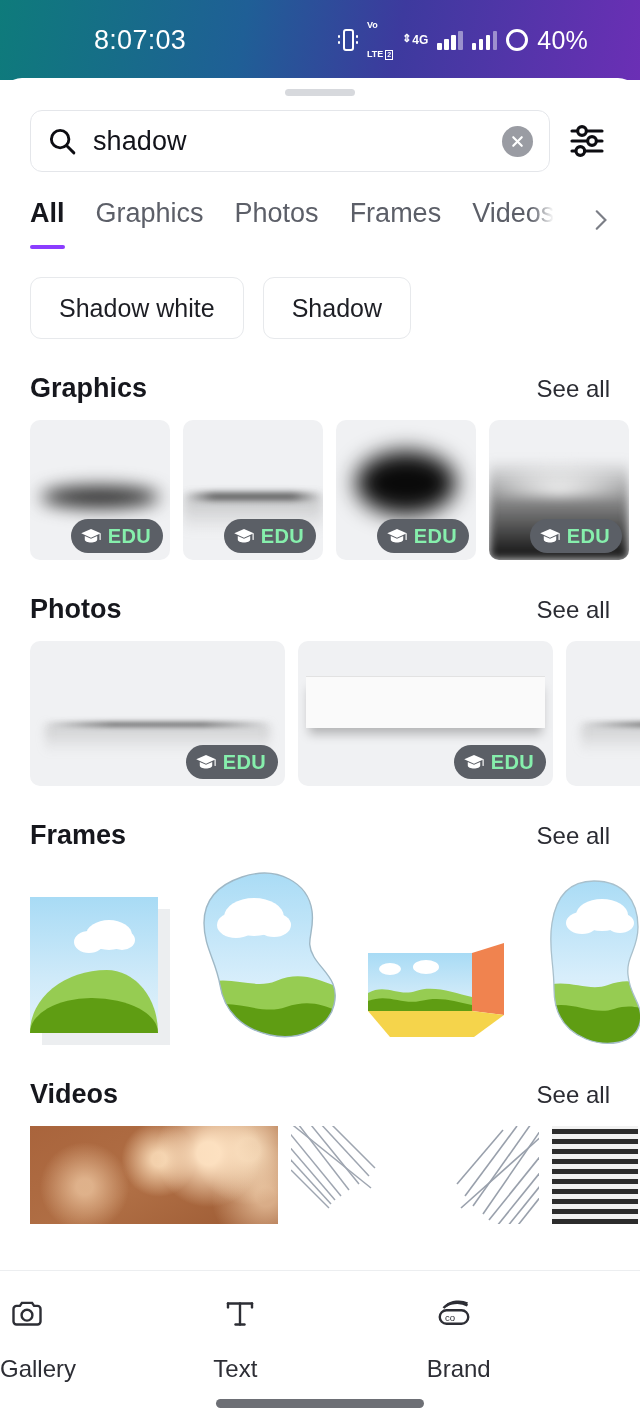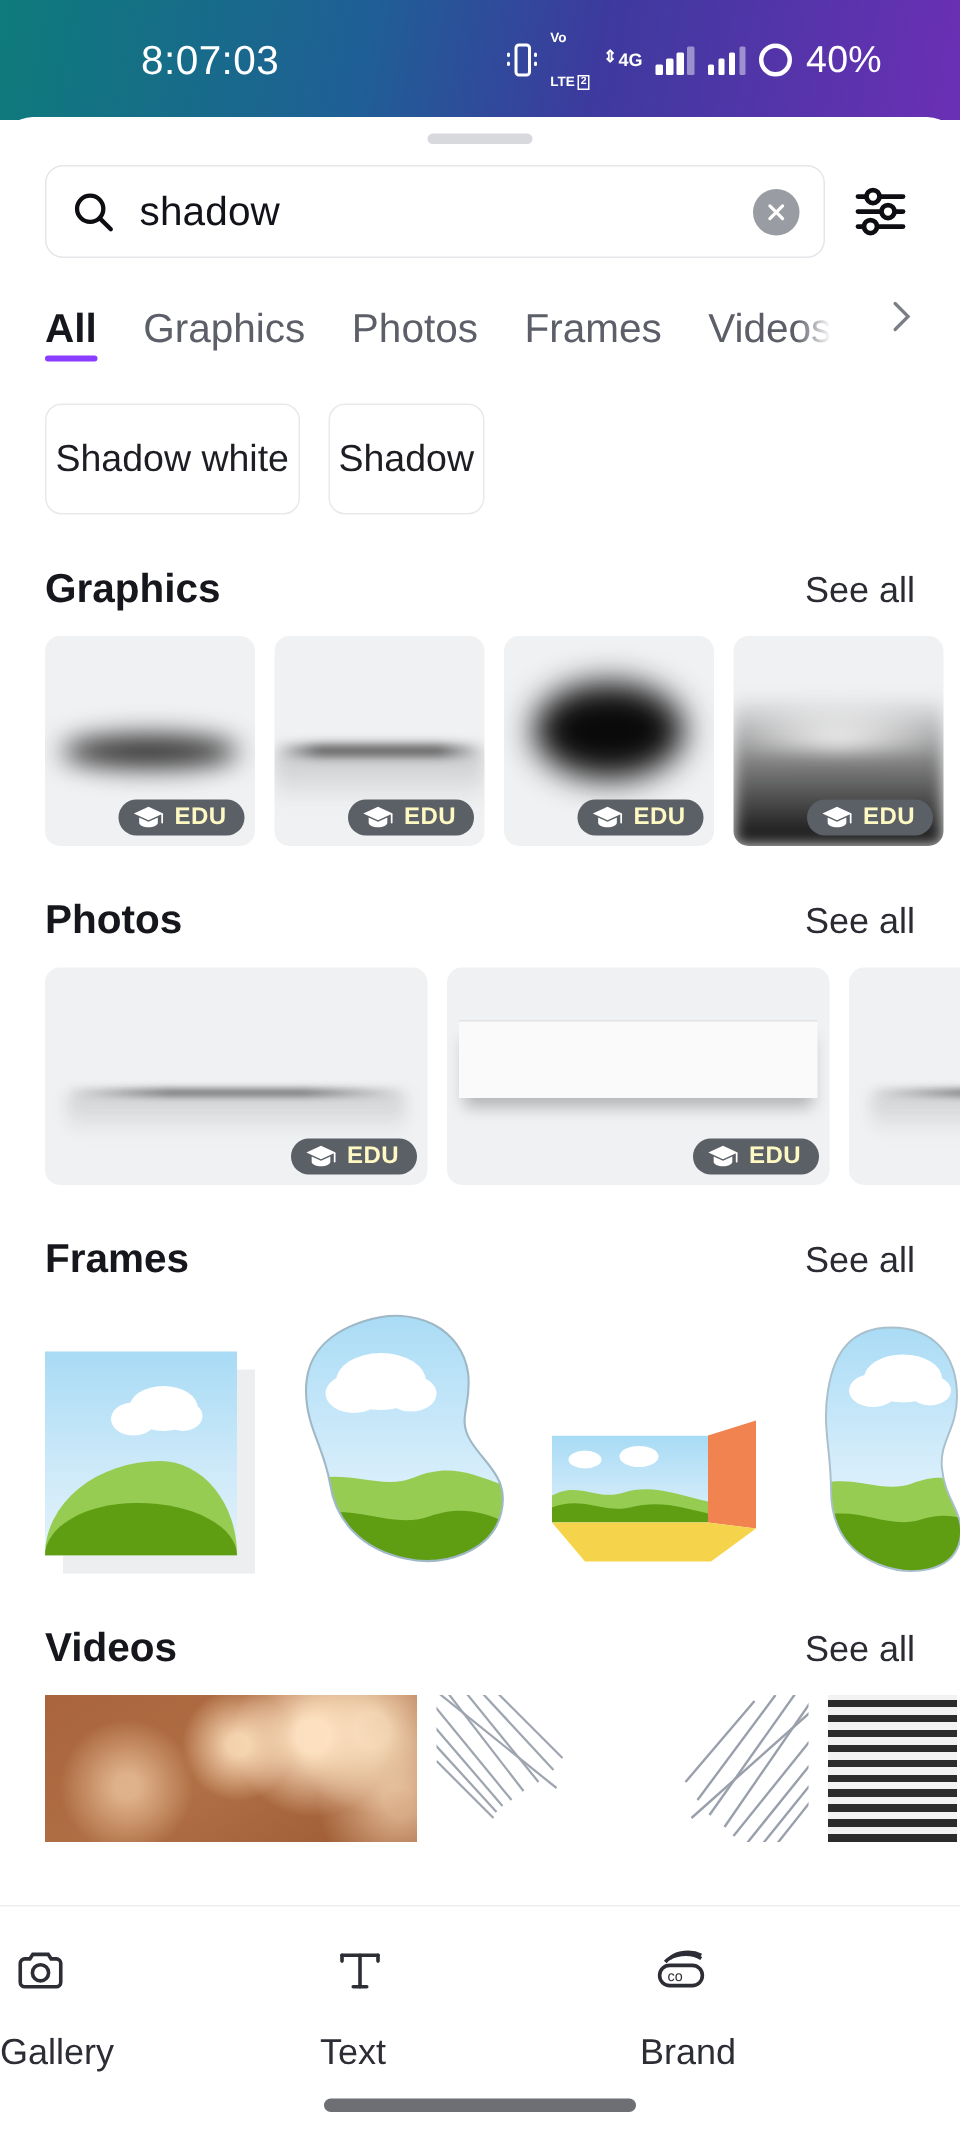--- a/index.html
+++ b/index.html
@@ -82,37 +82,37 @@
     display:flex;align-items:center;justify-content:center;flex:none;
   }
   .filter-btn{ width:46px;height:46px; flex:none; display:flex;align-items:center;justify-content:center;}
 
   
   .tabs{
     display:flex; align-items:flex-end; gap:31px;
     padding:26px 30px 0; position:relative;
   }
   .tab{
-    font-size:27px; color:#5c5f68; padding-bottom:6px; position:relative;
+    font-size:27px; color:#5c5f68; padding-bottom:20px; position:relative;
     white-space:nowrap;
   }
   .tab.active{ color:#16171d; font-weight:700; }
   .tab.active:after{
     content:""; position:absolute; left:0; right:0; bottom:0;
     height:4px; background:#8b3dff; border-radius:2px;
   }
   .tab.faded{ -webkit-mask-image:linear-gradient(to right,#000 72%,transparent 100%);
               mask-image:linear-gradient(to right,#000 72%,transparent 100%); }
   .tab-chev{ margin-left:2px; padding-bottom:12px; }
 
   
   .chips{ display:flex; gap:19px; padding:28px 30px 0; }
   .chip{
     border:1.4px solid #e7e9ec; border-radius:11px;
-    height:74px; display:flex; align-items:center; padding:0 6px;
+    height:62px; display:flex; align-items:center; padding:0 28px;
     font-size:25px; color:#1d1e24; white-space:nowrap; flex:none;
   }
 
   
   .sec-head{
     display:flex; align-items:baseline; justify-content:space-between;
     padding:0 30px; margin-top:34px;
   }
   .sec-title{ font-size:27px; font-weight:700; color:#16171d; }
   .see-all{ font-size:24px; color:#2b2c33; }
@@ -149,23 +149,23 @@
   }
   .gfx .sh4b{
     position:absolute;left:0;top:26%;width:100%;height:40px;
     background:radial-gradient(ellipse at 50% 100%,rgba(255,255,255,.9),rgba(255,255,255,0) 70%);
     filter:blur(6px);
   }
 
   
   .edu{
     position:absolute; right:7px; bottom:7px;
-    background:#5b5f66; border-radius:20px; height:24px;
+    background:#5b5f66; border-radius:20px; height:34px;
     display:flex; align-items:center; gap:6px; padding:0 12px 0 9px;
-    color:#fef9c3; font-size:16px; font-weight:700; letter-spacing:.3px;
+    color:#86efac; font-size:20px; font-weight:700; letter-spacing:.3px;
   }
   .cap{ width:22px;height:16px; flex:none; }
 
   
   .pho{
     width:255px;height:145px;border-radius:10px;background:#f0f1f3;
     position:relative;overflow:hidden;flex:none;
   }
   .pho .line{
     position:absolute;left:6%;top:56%;width:88%;height:5px;

